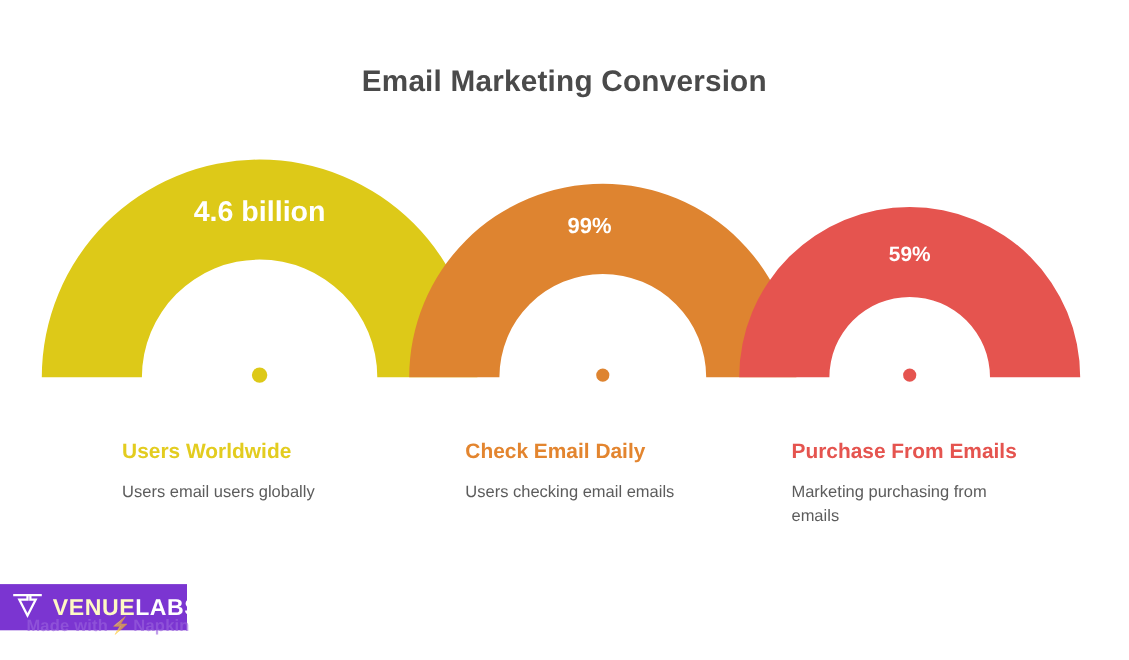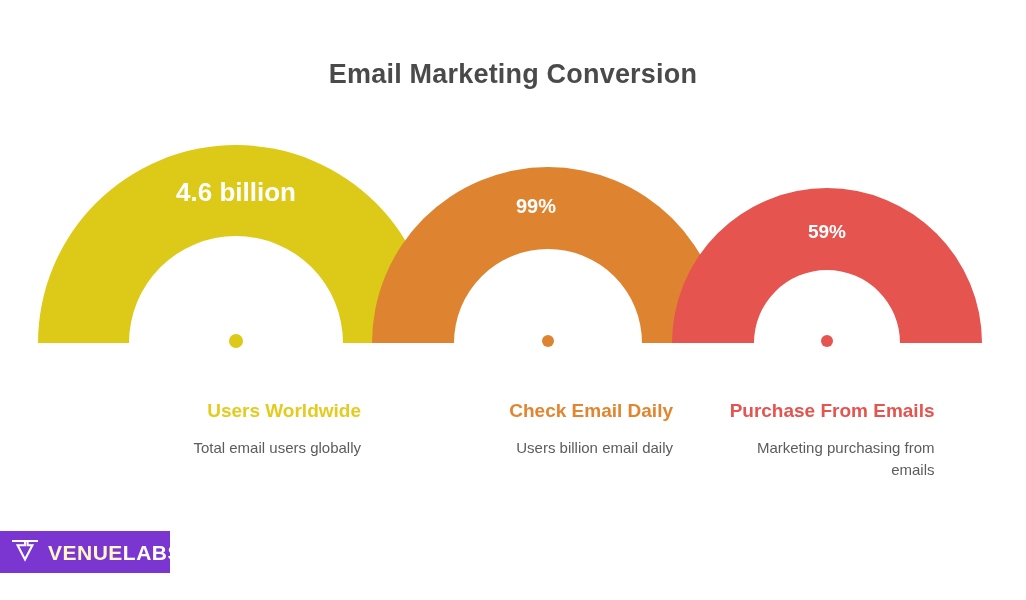--- a/index.html
+++ b/index.html
@@ -63,21 +63,21 @@
   
   .captions {
     position: absolute;
     top: 396px;
     left: 0;
     width: 1026px;
     height: 150px;
   }
   .caption {
     position: absolute;
-    text-align: right;
+    text-align: left;
   }
   .caption-title {
     font-size: 19px;
     font-weight: bold;
     line-height: 29px;
   }
   .caption-desc {
     margin-top: 12px;
     font-size: 15px;
     color: #5c5c5c;
@@ -158,35 +158,38 @@
         <circle id="dot2" cx="827" cy="341" r="6" fill="#E5544F"></circle>
       </svg>
       <div class="gauge-value" id="val2" style="left: 677px; width: 300px; top: 221px; font-size: 19px;">59%</div>
     </div>
 
   </div>
 
   <div class="captions">
     <div class="caption" id="cap0" style="left: 111px; width: 250px; top: 0px;">
       <div class="caption-title" id="capt0" style="color: rgb(227, 204, 31);">Users Worldwide</div>
-      <div class="caption-desc">Total email users globally</div>
+      <div class="caption-desc">Users email users globally</div>
     </div>
     <div class="caption" id="cap1" style="left: 423px; width: 250px; top: 0px;">
       <div class="caption-title" id="capt1" style="color: rgb(227, 133, 47);">Check Email Daily</div>
-      <div class="caption-desc">Users billion email daily</div>
+      <div class="caption-desc">Users checking email emails</div>
     </div>
     <div class="caption" id="cap2" style="left: 719.5px; width: 215px; top: 0px;">
       <div class="caption-title" id="capt2" style="color: rgb(229, 84, 79);">Purchase From Emails</div>
       <div class="caption-desc">Marketing purchasing from emails</div>
     </div>
   </div>
 
   <div class="logo-badge" style="background: rgb(123, 53, 209);">
     <svg class="logo-mark" viewBox="0 0 30 28">
       <path d="M2 3 L15 3 L15 7.2 L7.6 7.2 L15 21.5 L22.4 7.2 L17.6 7.2 L17.6 3 L28 3 Z" fill="none" stroke="#ffffff" stroke-width="2.1" stroke-linejoin="miter"></path>
     </svg>
     <div class="logo-wordmark">
       <span class="logo-venue">VENUE</span><span class="logo-labs">LABS</span>
     </div>
   </div>
 
+  <div class="made-with">
+    <span>Made with</span><span class="bolt">⚡</span><span>Napkin</span>
+  </div>
 
 </div>
 
 </body></html>

